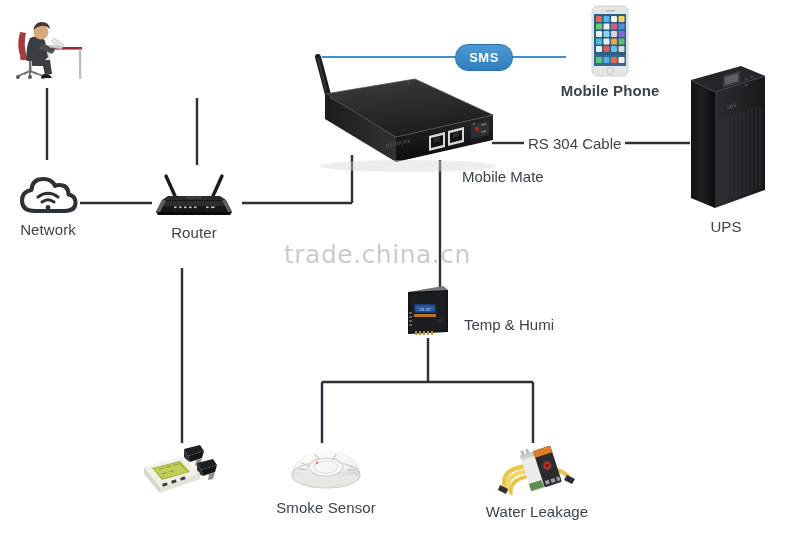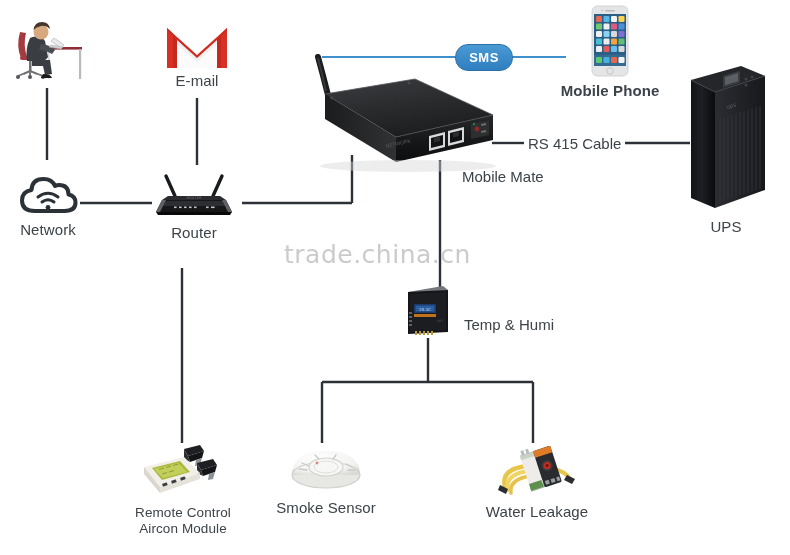--- a/index.html
+++ b/index.html
@@ -194,39 +194,20 @@
         <path d="M24 46 l18 0 l2 14 l-7 1 l-2 -9 l-11 0 z" fill="#3a3d42"></path>
 
         <path d="M35 60 q8 0 9 4 l-11 0 z" fill="#1b1c1e"></path>
 
         <path d="M46 24 l10 7 l-3 3 l-10 -7 z" fill="#e9eaec" stroke="#b4b6b8" stroke-width="0.7"></path>
         <path d="M43 31 l12 2 l-2 2 l-12 -2 z" fill="#cfd1d3" stroke="#aeb0b2" stroke-width="0.6"></path>
       </svg>
     </div>
   </div>
 
-  <div class="node" style="left:160px; top:22px; width:74px;">
-    <div class="art mail-art">
-      <svg viewBox="0 0 66 50" xmlns="http://www.w3.org/2000/svg">
-
-        <path d="M5 8 L33 33 L61 8 L61 46 L5 46 Z" fill="#fbfbfb"></path>
-
-        <path d="M3 6 L3 46 L13 46 L13 16 Z" fill="#d93025"></path>
-        <path d="M3 6 L13 16 L13 46 L9 46 L9 14 Z" fill="#b5231a" opacity="0.55"></path>
-
-        <path d="M63 6 L63 46 L53 46 L53 16 Z" fill="#d93025"></path>
-        <path d="M63 6 L53 16 L53 46 L57 46 L57 14 Z" fill="#b5231a" opacity="0.55"></path>
-
-        <path d="M13 16 L33 34 L53 16 L53 22 L33 40 L13 22 Z" fill="#efefef"></path>
-
-        <path d="M3 6 L33 33 L63 6 L63 9 L33 36 L3 9 Z" fill="#cf2b21"></path>
-      </svg>
-    </div>
-    <div class="label">E-mail</div>
-  </div>
 
   <div class="node" style="left:12px; top:165px; width:72px;">
     <div class="art cloud-art">
       <svg viewBox="0 0 62 52" xmlns="http://www.w3.org/2000/svg">
         <path d="M18 46 q-13 0 -13 -10.5 q0 -9 9.5 -10.5 q0.5 -11 12 -11 q8.5 0 11.5 7 q2 -1 4 -1 q9.5 0 9.5 9.5 q7 1.5 7 8 q0 8.5 -11 8.5 z" fill="none" stroke="#2b3137" stroke-width="4" stroke-linejoin="round"></path>
         <path d="M21 32 q10 -7.5 20 0" fill="none" stroke="#2b3137" stroke-width="3" stroke-linecap="round"></path>
         <path d="M25 37 q6 -4.5 12 0" fill="none" stroke="#2b3137" stroke-width="3" stroke-linecap="round"></path>
         <circle cx="31" cy="42.5" r="2.4" fill="#2b3137"></circle>
       </svg>
     </div>
@@ -373,21 +354,21 @@
           <rect x="5" y="52" width="6" height="6" rx="1.2" fill="#5cc96f"></rect>
           <rect x="12.5" y="52" width="6" height="6" rx="1.2" fill="#4bb0e0"></rect>
           <rect x="20" y="52" width="6" height="6" rx="1.2" fill="#e9664e"></rect>
           <rect x="27.5" y="52" width="6" height="6" rx="1.2" fill="#f2f2f2"></rect>
         </g>
       </svg>
     </div>
     <div class="label" style="margin-top:5px;">Mobile Phone</div>
   </div>
 
-  <div class="lbl-free" style="left:528px; top:135px;">RS 415 Cable</div>
+  <div class="lbl-free" style="left:528px; top:135px;">RS 304 Cable</div>
 
   <div class="node" style="left:678px; top:62px; width:96px;">
     <div class="art ups-art">
       <svg viewBox="0 0 86 150" xmlns="http://www.w3.org/2000/svg">
         <defs>
           <linearGradient id="upsfront" x1="0" y1="0" x2="1" y2="0">
             <stop offset="0%" stop-color="#131417"></stop>
             <stop offset="45%" stop-color="#1d1f23"></stop>
             <stop offset="100%" stop-color="#0a0b0d"></stop>
           </linearGradient>
@@ -501,22 +482,20 @@
           <line x1="29" y1="29" x2="34" y2="27.6"></line>
         </g>
 
         <g fill="#3d3f42">
           <rect x="22" y="41" width="5" height="3" rx="0.6" transform="rotate(-20 22 41)"></rect>
           <rect x="31" y="38" width="5" height="3" rx="0.6" transform="rotate(-20 31 38)"></rect>
           <rect x="40" y="35" width="5" height="3" rx="0.6" transform="rotate(-20 40 35)"></rect>
         </g>
       </svg>
     </div>
-    <div class="label small" style="margin-top:6px; line-height:16px;">Remote Control
-Aircon Module</div>
   </div>
 
   <div class="node" style="left:286px; top:443px; width:80px;">
     <div class="art smoke-art">
       <svg viewBox="0 0 76 48" xmlns="http://www.w3.org/2000/svg">
         <defs>
           <radialGradient id="smokebody" cx="0.4" cy="0.3" r="0.8">
             <stop offset="0%" stop-color="#ffffff"></stop>
             <stop offset="70%" stop-color="#f2f2f0"></stop>
             <stop offset="100%" stop-color="#d9d9d6"></stop>

